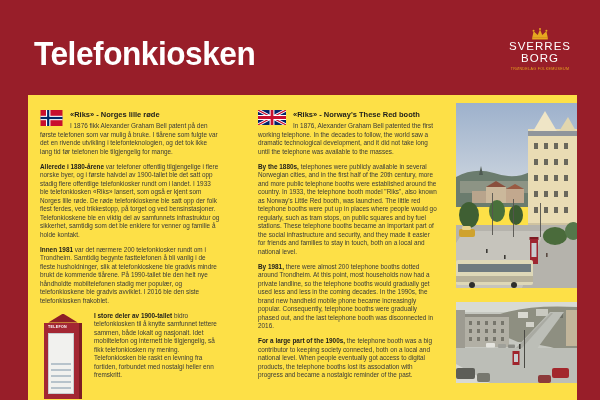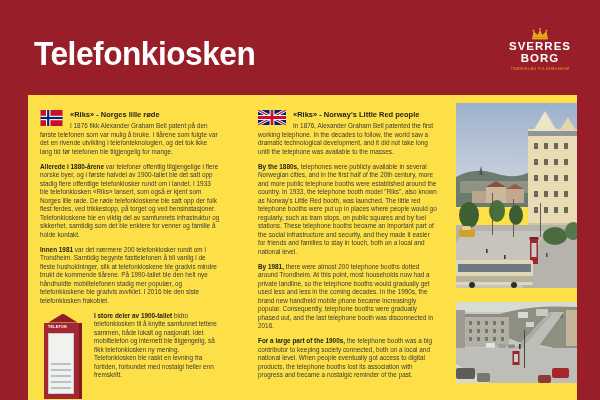--- a/index.html
+++ b/index.html
@@ -11,21 +11,21 @@
   }
   
   .header{position:absolute;left:0;top:0;width:556px;height:95px;}
   .title{
     position:absolute;left:34px;top:34px;margin:0;
     color:#ffffff;font-size:34px;font-weight:bold;letter-spacing:-0.5px;
     transform:scaleX(.93);transform-origin:left top;white-space:nowrap;
   }
   .logo{position:absolute;left:503px;top:27px;width:74px;text-align:center;color:#fff;}
   .logo svg{display:block;margin:0 auto 1px auto;}
-  .logo-line{font-size:11.5px;font-weight:bold;line-height:11.5px;letter-spacing:1px;}
+  .logo-line{font-size:11.5px;font-weight:normal;line-height:11.5px;letter-spacing:1px;}
   .logo-sub{font-size:3.6px;letter-spacing:.35px;color:#e6a71f;margin-top:2.5px;white-space:nowrap;}
   
   .panel{
     position:absolute;left:28px;top:95px;width:549px;height:366px;
     background:#fde047;overflow:hidden;
   }
   .col{position:absolute;top:14px;width:180px;color:#3a3a38;}
   .col-no{left:12px;}
   .col-en{left:230px;}
   .flag{float:left;margin:1px 7px 4px 0;display:block;}
@@ -118,21 +118,21 @@
             </clipPath>
           </defs>
         <g clip-path="url(#ukclip)">
           <rect width="30" height="16" fill="#012169"></rect>
           <path d="M0,0 L30,16 M30,0 L0,16" stroke="#ffffff" stroke-width="3.2"></path>
           <path d="M0,0 L30,16 M30,0 L0,16" stroke="#c8102e" stroke-width="1.3"></path>
           <path d="M15,0 V16 M0,8 H30" stroke="#ffffff" stroke-width="5.2"></path>
           <path d="M15,0 V16 M0,8 H30" stroke="#c8102e" stroke-width="3"></path>
         </g>
       </svg>
-      <h2>«Riks» - Norway's Little Red people</h2>
+      <h2>«Riks» - Norway's These Red booth</h2>
       <p><strong></strong><span>In 1876, Alexander Graham Bell patented the first working telephone. In the decades to follow, the world saw a dramatic technological development, and it did not take long until the telephone was available to the masses.</span></p>
       <p><strong>By the 1880s,</strong><span> telephones were publicly available in several Norwegian cities, and in the first half of the 20th century, more and more public telephone booths were established around the country. In 1933, the telephone booth model "Riks", also known as Norway's Little Red booth, was launched. The little red telephone booths were put up in places where people would go regularly, such as tram stops, on public squares and by fuel stations. These telephone booths became an important part of the social infrastructure and security, and they made it easier for friends and families to stay in touch, both on a local and national level.</span></p>
       <p><strong>By 1981,</strong><span> there were almost 200 telephone booths dotted around Trondheim. At this point, most households now had a private landline, so the telephone booths would gradually get used less and less in the coming decades. In the 1990s, the brand new handheld mobile phone became increasingly popular. Consequently, telephone booths were gradually phased out, and the last telephone booth was disconnected in 2016.</span></p>
       <p><strong>For a large part of the 1900s,</strong><span> the telephone booth was a big contributor to keeping society connected, both on a local and national level. When people eventually got access to digital products, the telephone booths lost its association with progress and became a nostalgic reminder of the past.</span></p>
     </section>
 
     <aside class="photos">
 
       <svg class="photo photo-top" width="121" height="185" viewBox="0 0 121 185" aria-hidden="true">
         <defs>

